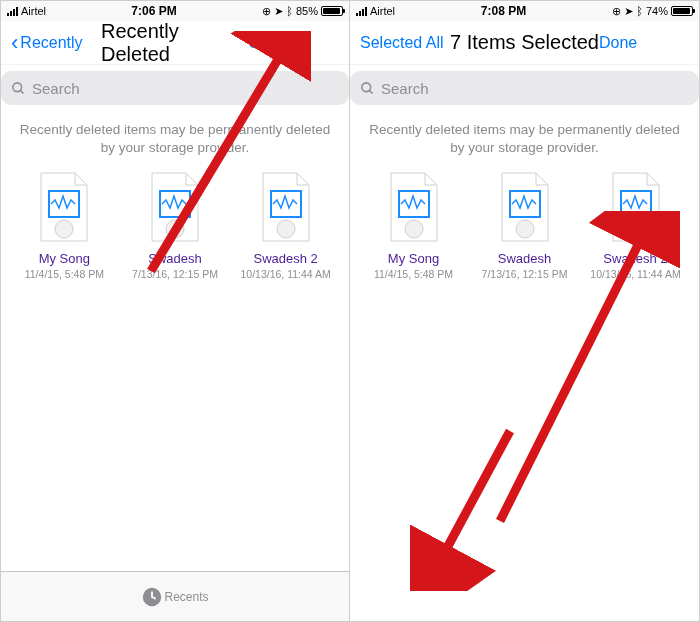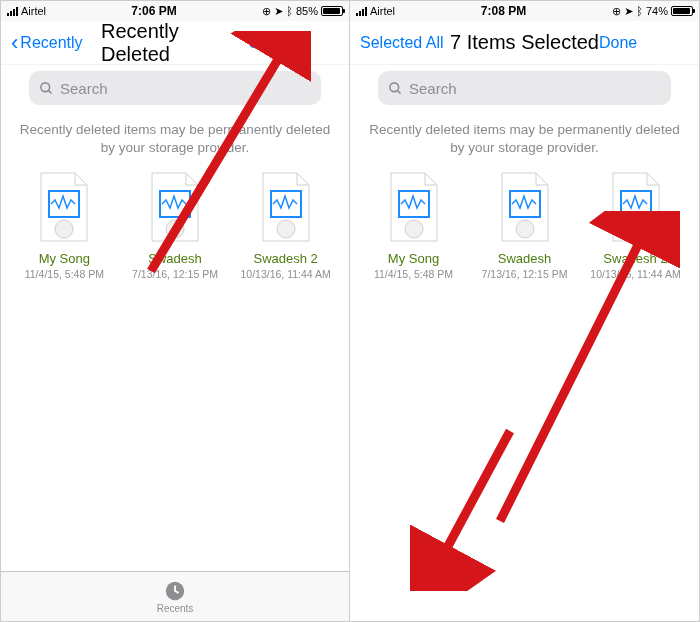--- a/index.html
+++ b/index.html
@@ -94,21 +94,21 @@
       text-align: left;
       flex: 1;
     }
     .chevron-left {
       font-size: 22px;
       line-height: 1;
       font-weight: 300;
     }
 
     
-    .search-wrap { padding: 6px 28px; }
+    .search-wrap { padding: 6px 0; }
     .search {
       background: #e9e9eb;
       border-radius: 10px;
       height: 34px;
       display: flex;
       align-items: center;
       padding: 0 10px;
       color: #8e8e93;
       font-size: 15px;
       gap: 6px;
@@ -135,21 +135,21 @@
       position: relative;
     }
     .file-icon {
       width: 62px;
       height: 72px;
       margin: 0 auto 8px;
       position: relative;
     }
     .file-name {
       font-size: 13px;
-      color: #4d7c0f;
+      color: #4c1d95;
       margin-bottom: 2px;
     }
     .file-date {
       font-size: 10.5px;
       color: #8e8e93;
       text-align: center;
     }
     .check-badge {
       position: absolute;
       right: 8px;
@@ -170,24 +170,24 @@
     .tab-bar {
       margin-top: auto;
       height: 50px;
       border-top: 0.5px solid rgba(0,0,0,0.2);
       display: flex;
       background: #f8f8f8;
     }
     .tab {
       flex: 1;
       display: flex;
-      flex-direction: column;
+      flex-direction: row;
       align-items: center;
       justify-content: center;
-      font-size: 10px;
+      font-size: 12px;
       color: #8e8e93;
       gap: 1px;
     }
     .tab.active { color: #007aff; }
 
     
     .action-bar {
       margin-top: auto;
       height: 46px;
       border-top: 0.5px solid rgba(0,0,0,0.15);

